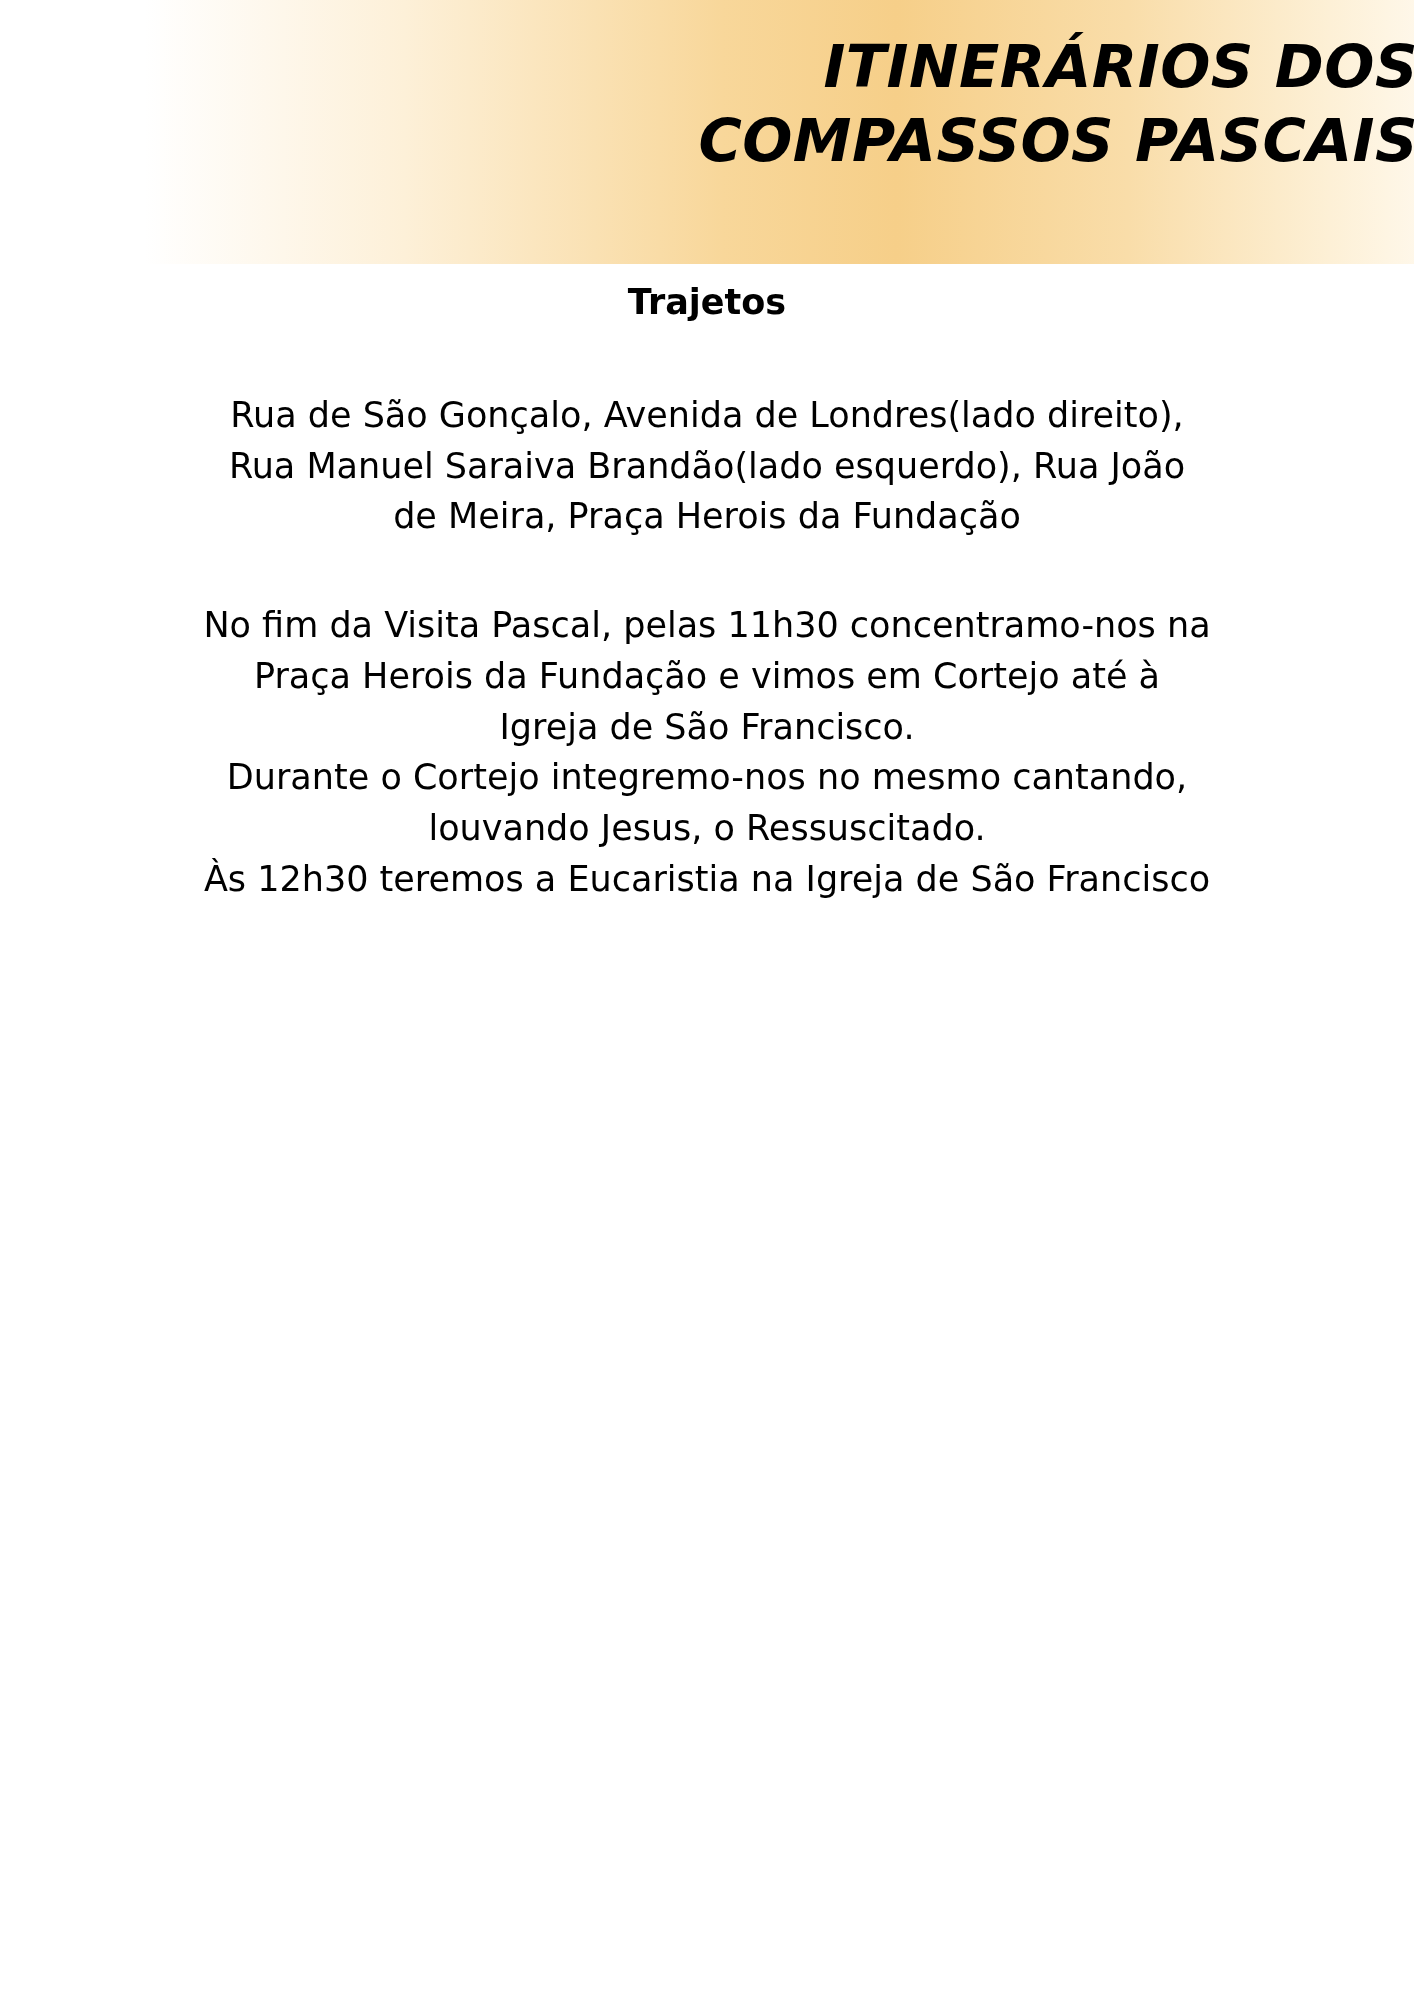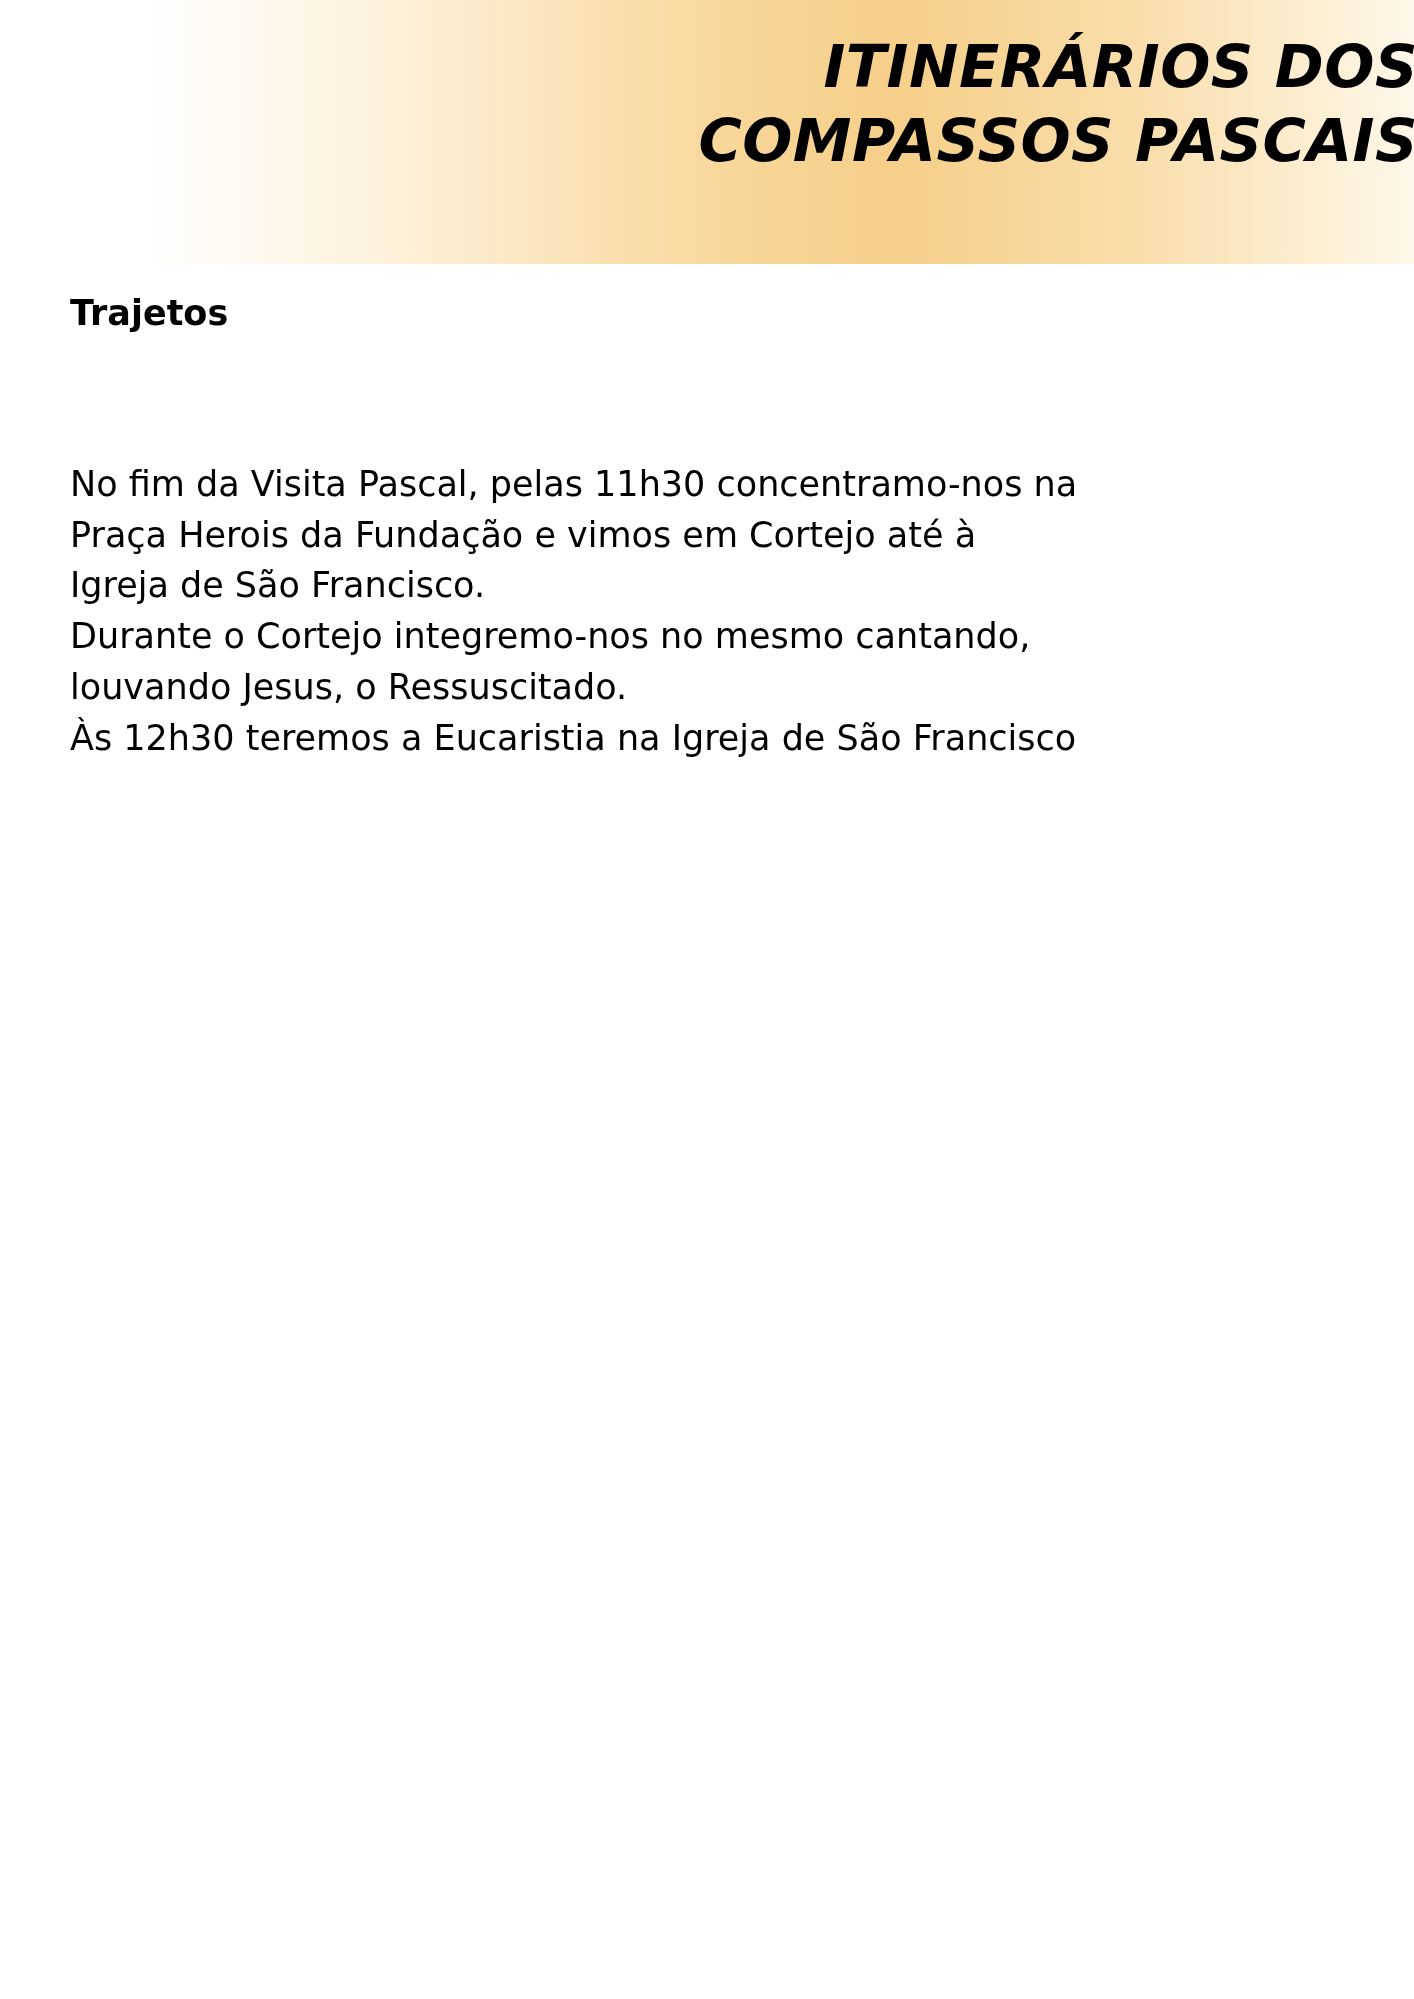--- a/index.html
+++ b/index.html
@@ -46,24 +46,24 @@
     font-size: 59px;
     line-height: 1.25;
     letter-spacing: 0.5px;
     color: #000000;
     white-space: pre-line;
   }
 
   
   .content {
     position: absolute;
-    top: 288px;
+    top: 277px;
     left: 70px;
     width: 1274px;
-    text-align: left;
+    text-align: center;
     font-family: "DejaVu Sans", sans-serif;
     font-size: 35px;
     line-height: 1.45;
     color: #000000;
   }
   .block {
     white-space: pre-line;
   }
   .block.bold {
     font-weight: 700;
@@ -84,20 +84,23 @@
 </div>
 
 <div class="content">
 
   <div class="block bold">Trajetos</div>
 
 
   <div class="spacer-lg"></div>
 
 
+  <div class="block">Rua de São Gonçalo, Avenida de Londres(lado direito),
+Rua Manuel Saraiva Brandão(lado esquerdo), Rua João
+de Meira, Praça Herois da Fundação</div>
 
   <div class="spacer-md"></div>
 
   <div class="block">No fim da Visita Pascal, pelas 11h30 concentramo-nos na
 Praça Herois da Fundação e vimos em Cortejo até à
 Igreja de São Francisco.
 Durante o Cortejo integremo-nos no mesmo cantando,
 louvando Jesus, o Ressuscitado.
 Às 12h30 teremos a Eucaristia na Igreja de São Francisco</div>
 

